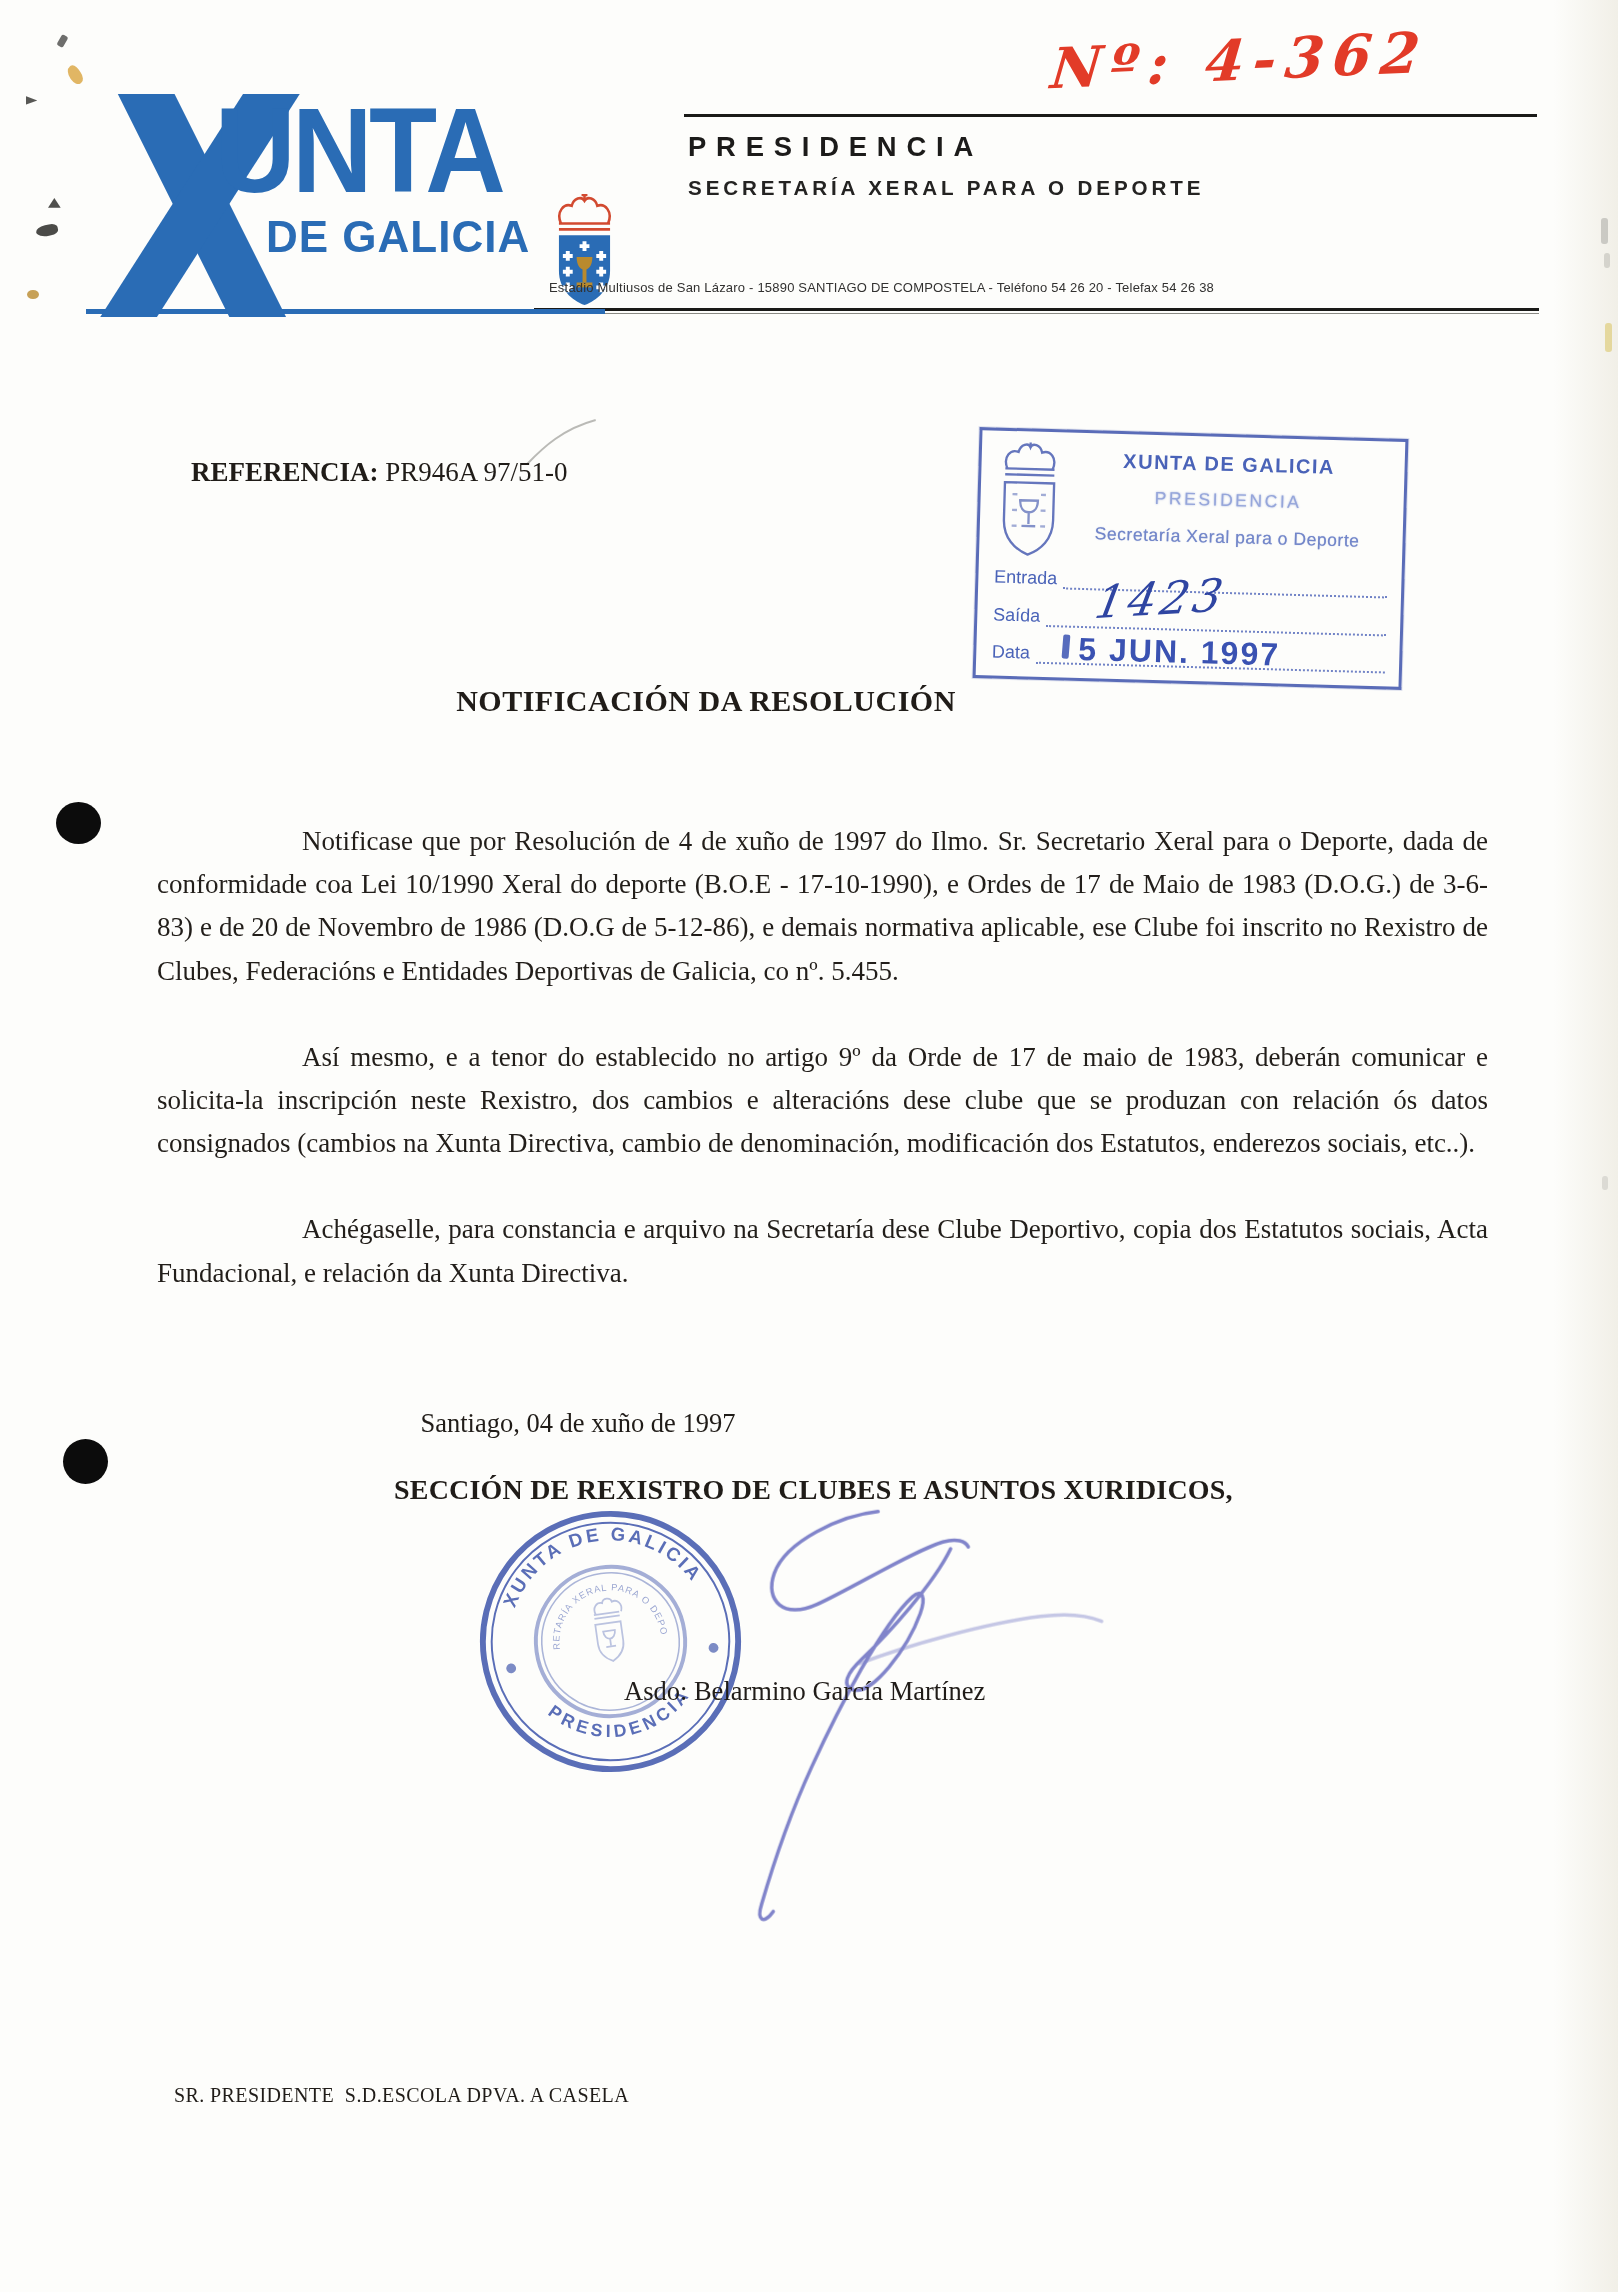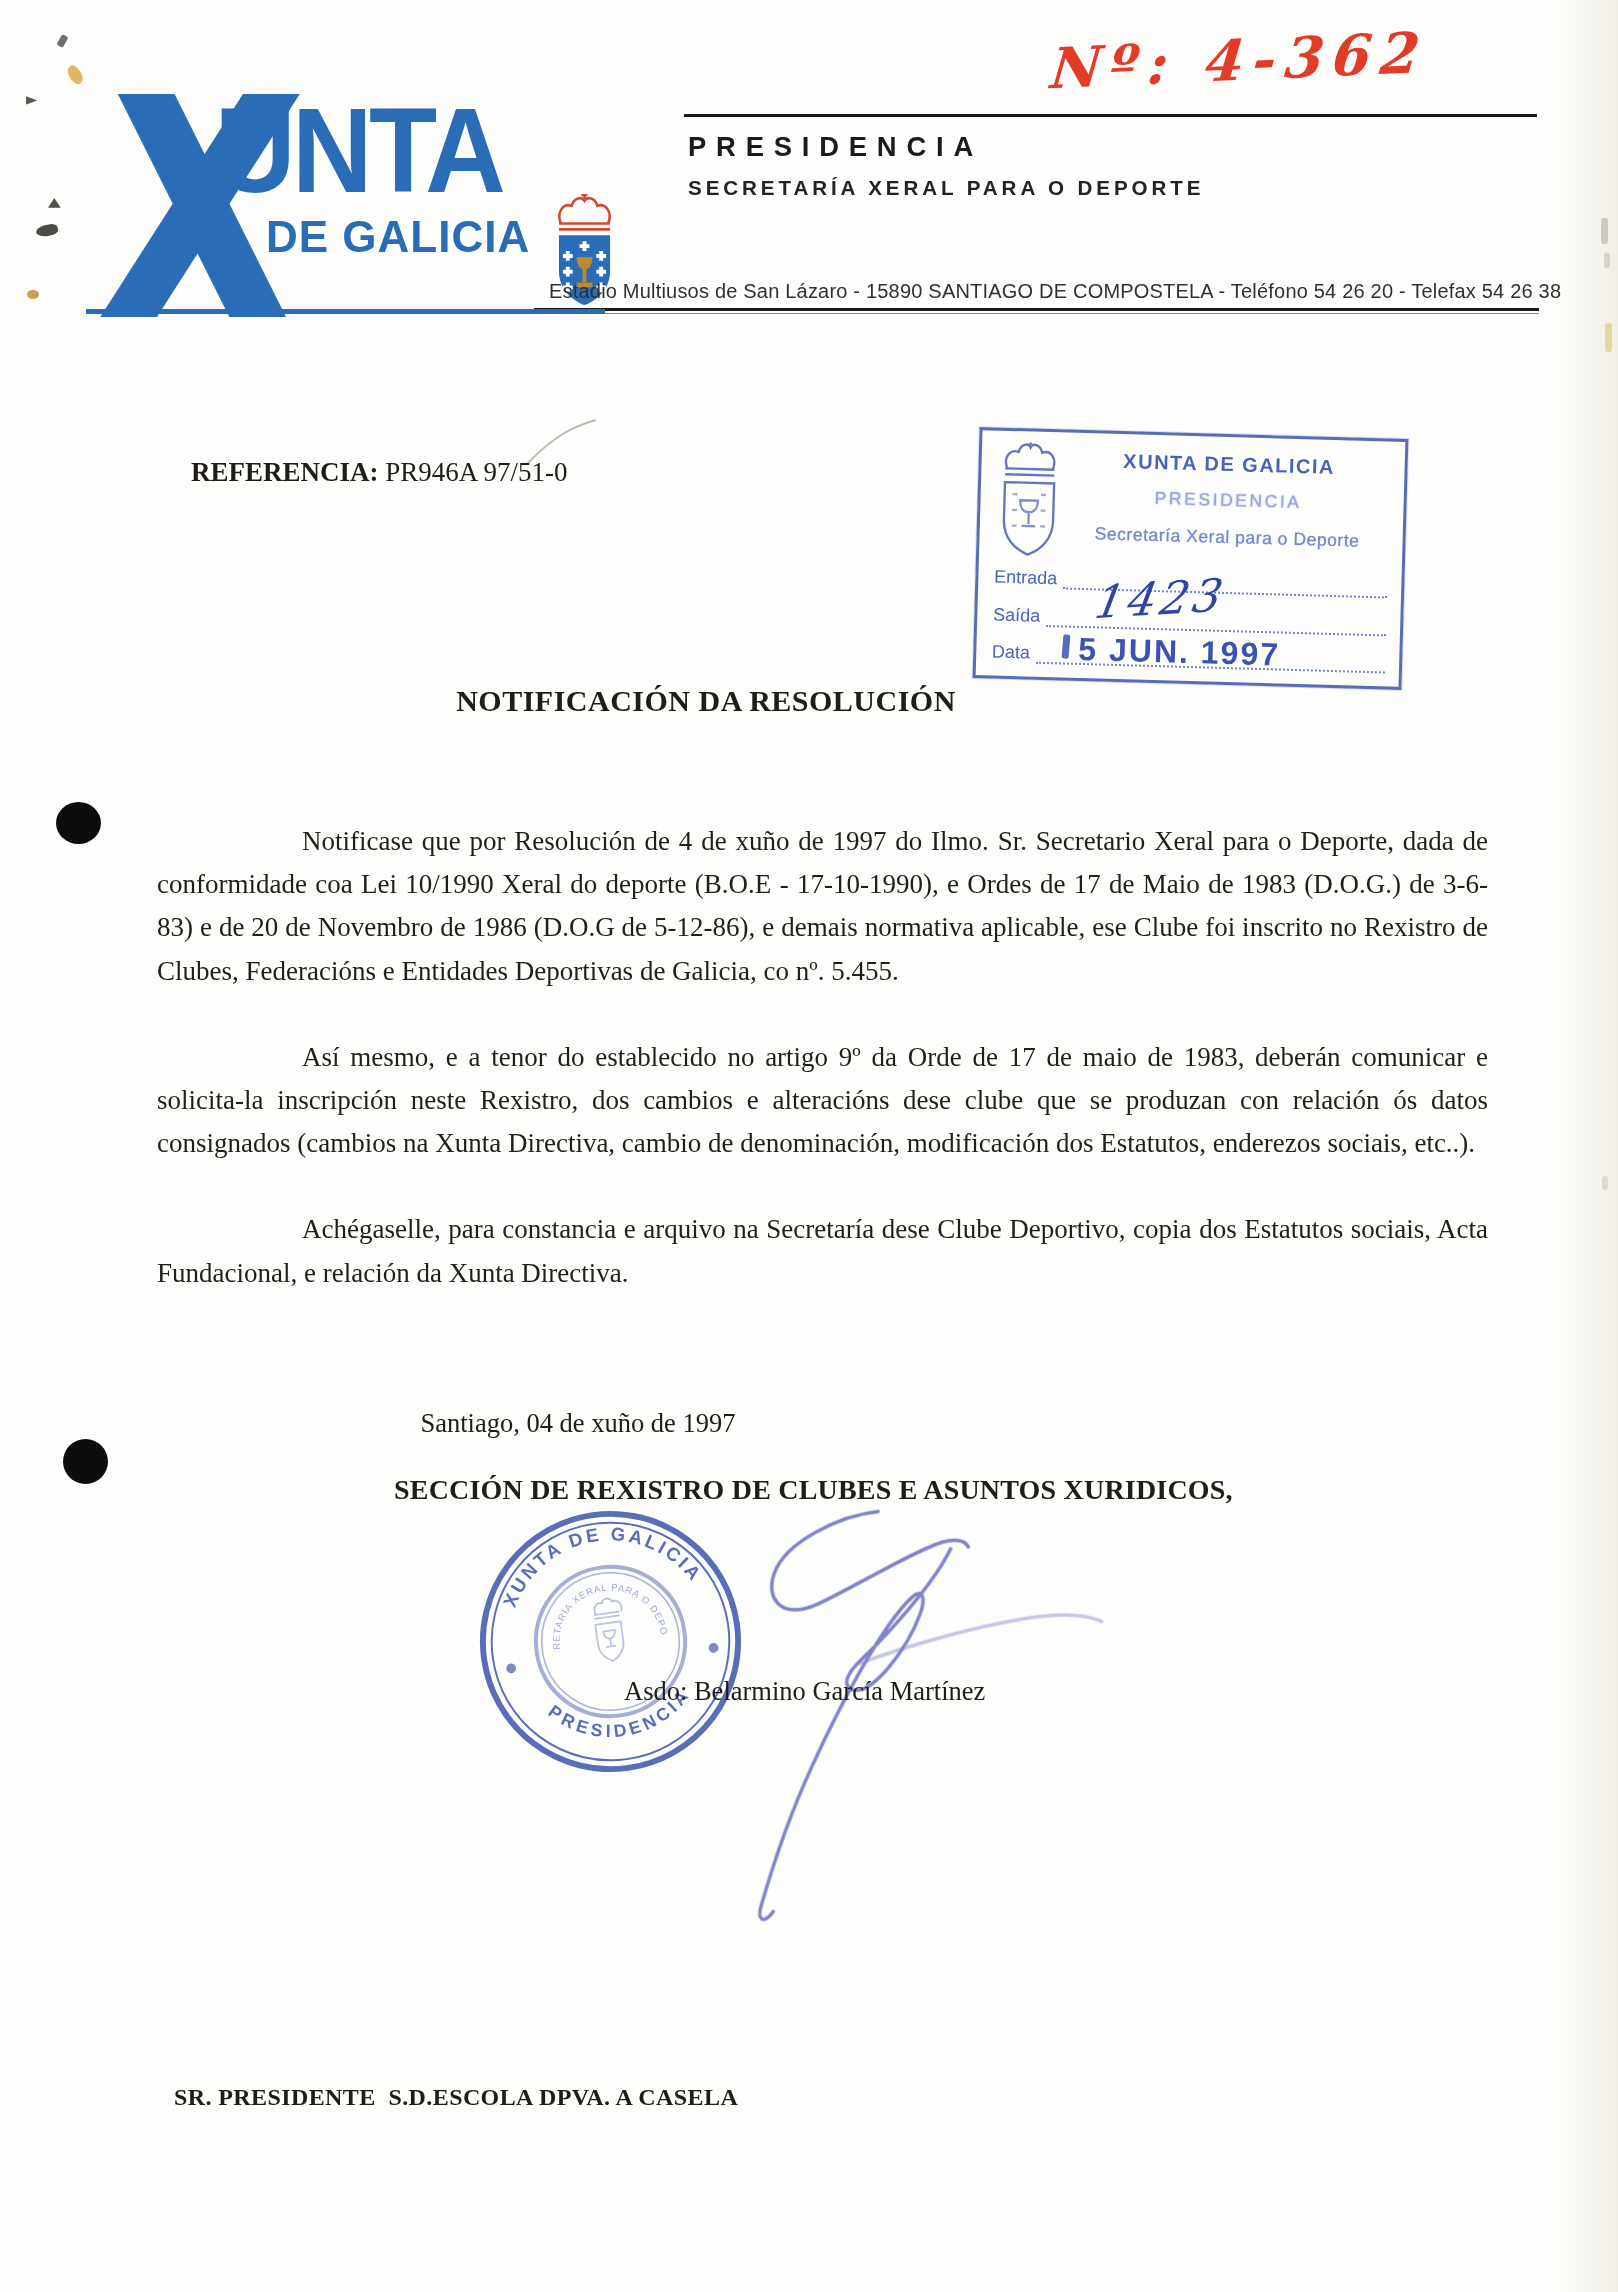--- a/index.html
+++ b/index.html
@@ -9,21 +9,21 @@
     overflow:hidden;
     font-family:"Liberation Serif",serif;color:#201c18;
   }
   .abs{position:absolute;}
   
   .brand-blue{color:#2a6cb5;}
   .logo-unta{font-family:"Liberation Sans",sans-serif;font-weight:bold;font-size:120px;line-height:1;letter-spacing:-3.9px;transform:scaleX(.93);transform-origin:left top;}
   .logo-sub{font-family:"Liberation Sans",sans-serif;font-weight:bold;font-size:44px;letter-spacing:1px;line-height:1;}
   .dept{font-family:"Liberation Sans",sans-serif;font-weight:bold;font-size:27.4px;letter-spacing:9.8px;color:#1c1b1a;}
   .subdept{font-family:"Liberation Sans",sans-serif;font-weight:bold;font-size:20.6px;letter-spacing:3.9px;color:#242322;}
-  .addr{font-family:"Liberation Sans",sans-serif;font-size:20px;color:#323130;letter-spacing:0.2px;}
+  .addr{font-family:"Liberation Sans",sans-serif;font-size:13px;color:#323130;letter-spacing:0.2px;}
   .rule{background:#1a1a18;}
   .blue-rule{background:#2a6cb5;}
   
   .rednum{font-family:"DejaVu Serif",serif;font-style:italic;font-weight:600;font-size:56px;
     color:#e23b28;letter-spacing:8.8px;transform:rotate(-2.5deg) skewX(-8deg);white-space:nowrap;}
   
   .refrow{font-size:27px;line-height:47px;white-space:nowrap;}
   .refrow b{font-weight:bold;}
   
   .stampbox{
@@ -40,21 +40,21 @@
   .hand1423{font-family:"DejaVu Serif",serif;font-style:italic;font-size:45px;color:#2f45a2;
     transform:rotate(-5deg) skewX(-14deg);letter-spacing:3.9px;}
   .datestamp{font-family:"Liberation Sans",sans-serif;font-weight:bold;font-size:32px;color:#3a52b2;letter-spacing:2px;white-space:nowrap;}
   
   .title{font-size:30px;font-weight:bold;letter-spacing:0.5px;text-align:center;}
   .bodytext{width:1331px;font-size:27px;line-height:1.6;text-align:justify;color:#221e1a;}
   .bodytext p{margin:0 0 43px 0;text-indent:145px;}
   .dateline{font-size:26.5px;text-align:center;}
   .sectionline{font-size:28px;font-weight:bold;letter-spacing:0.2px;white-space:nowrap;}
   .asdo{font-size:26.5px;}
-  .addressee{font-size:24px;font-weight:bold;white-space:pre;letter-spacing:0.4px;}
+  .addressee{font-size:20px;font-weight:normal;white-space:pre;letter-spacing:0.4px;}
   .dot{background:#0c0c0c;border-radius:50%;}
   .speck{opacity:.8;}
   svg{display:block;}
 </style>
 </head>
 <body>
 
 <div class="page">
 
   <div class="abs speck" style="left:59px;top:35px;width:6.9px;height:11.8px;background:#4a4a48;transform:rotate(30deg);border-radius:2px;"></div>

